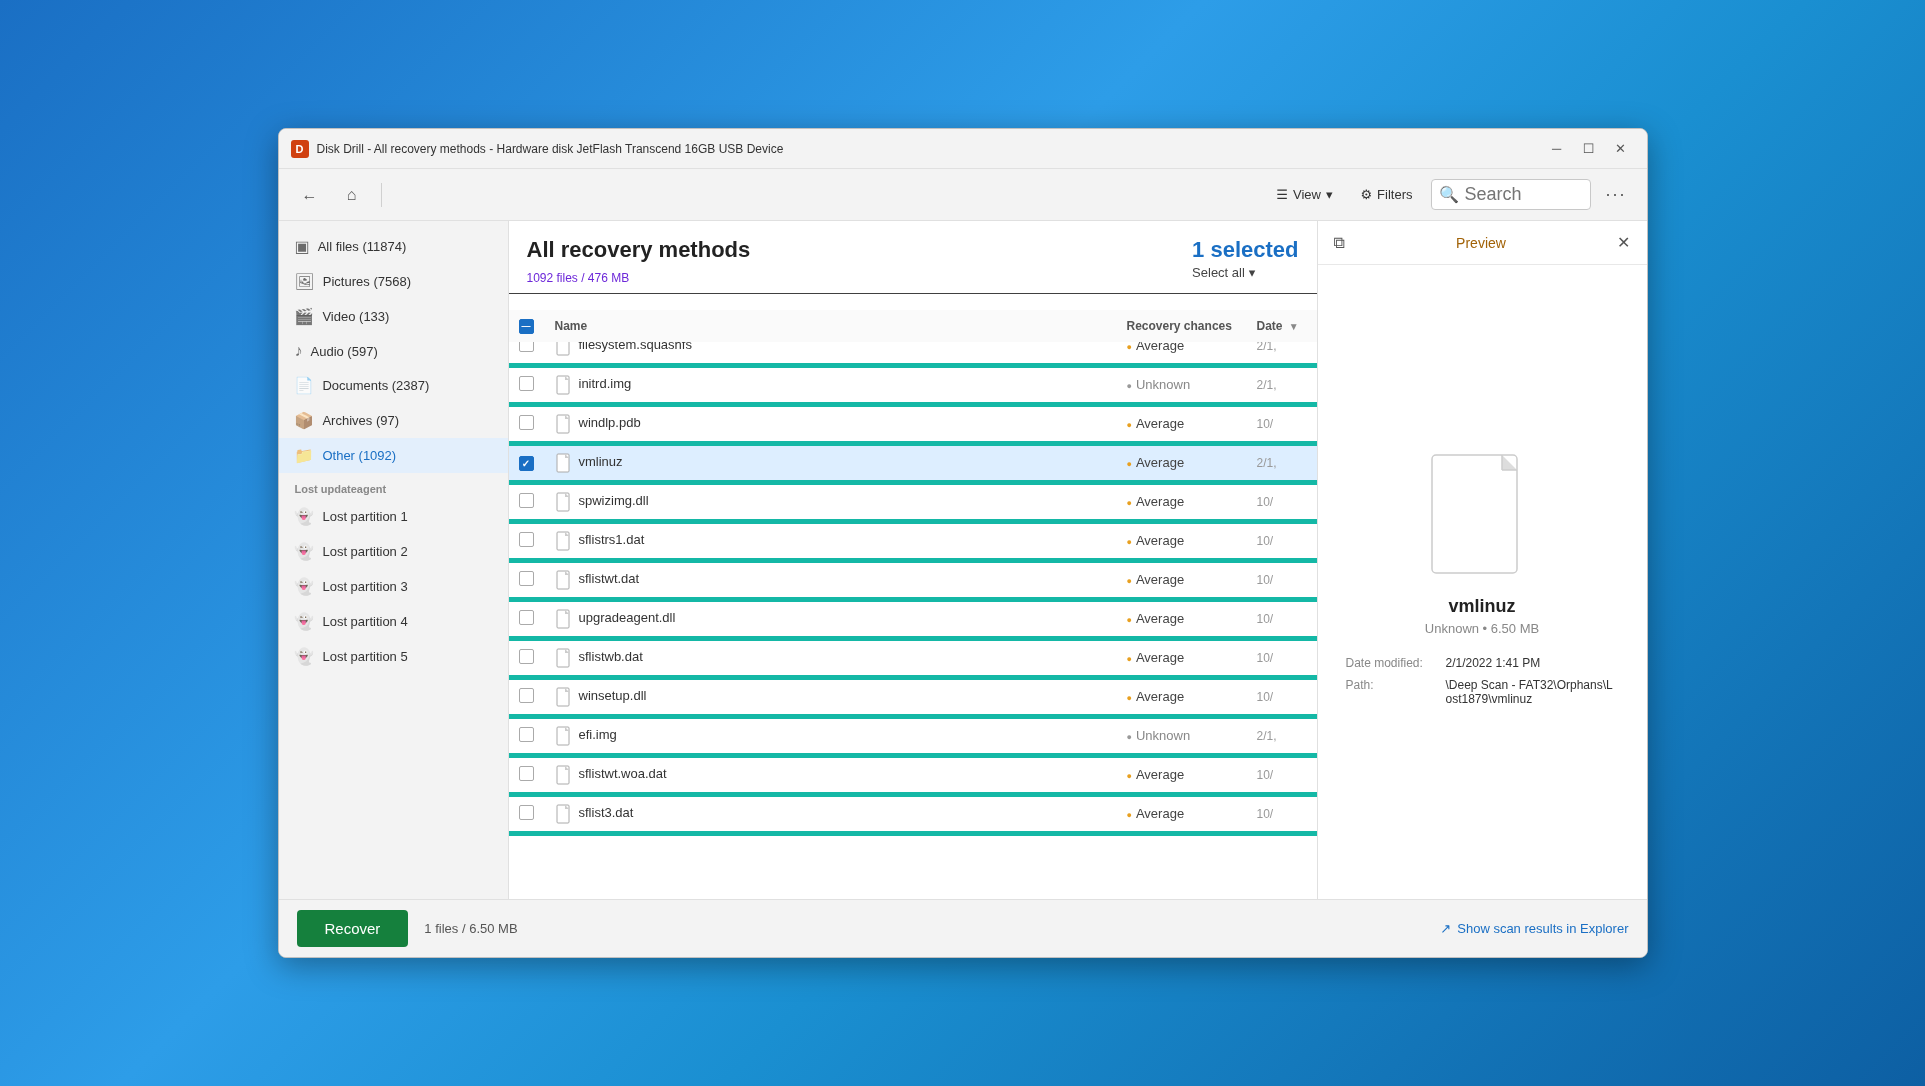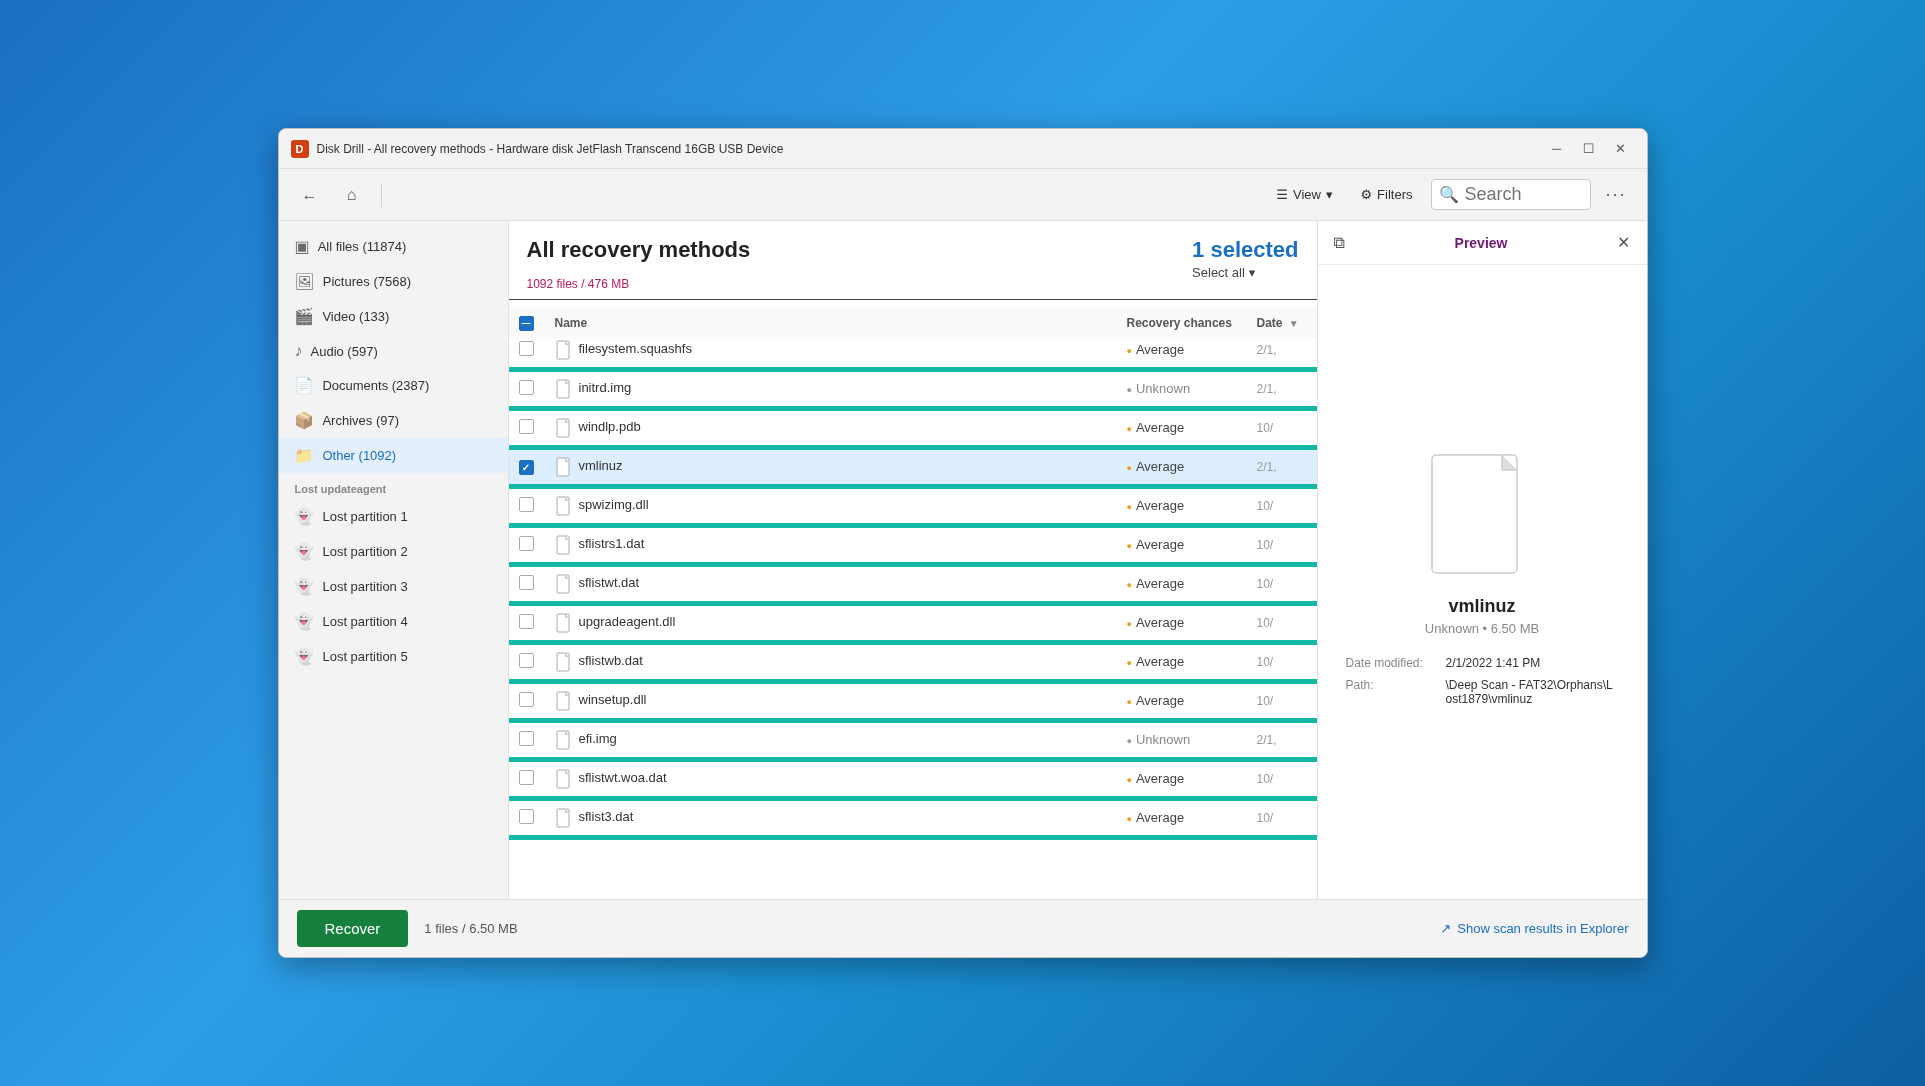--- a/index.html
+++ b/index.html
@@ -189,22 +189,22 @@
       justify-content: space-between;
       flex-shrink: 0;
     }
     .file-title {
       font-size: 22px;
       font-weight: 600;
       color: #222;
     }
     .file-subtitle {
       font-size: 12px;
-      color: #be185d;
-      margin-top: 14px;
+      color: #6d28d9;
+      margin-top: 8px;
     }
     .selection-info {
       text-align: right;
     }
     .selected-count {
       font-size: 22px;
       font-weight: 600;
       color: #1a6fc4;
     }
     .select-all-btn {
@@ -223,23 +223,23 @@
       flex: 1;
       overflow-y: auto;
       overflow-x: hidden;
     }
     .file-table {
       width: 100%;
       border-collapse: collapse;
     }
     .file-table thead tr {
       background: #fafafa;
-      border-bottom: 1px solid #ec4899;
+      border-bottom: 3px solid #ec4899;
       position: sticky;
-      top: 7px;
+      top: 16px;
       z-index: 1;
     }
     .file-table th {
       text-align: left;
       font-size: 12px;
       color: #555;
       font-weight: 600;
       padding: 8px 10px;
     }
     .file-table th.check-col { width: 36px; padding: 8px 10px; }
@@ -319,22 +319,22 @@
       border: none;
       background: transparent;
       cursor: pointer;
       font-size: 16px;
       color: #555;
       padding: 4px;
       border-radius: 4px;
     }
     .preview-title {
       font-size: 14px;
-      font-weight: 700;
-      color: #701a75;
+      font-weight: 400;
+      color: #a16207;
     }
     .preview-close-btn {
       border: none;
       background: transparent;
       cursor: pointer;
       font-size: 16px;
       color: #555;
       padding: 4px;
       border-radius: 4px;
     }

